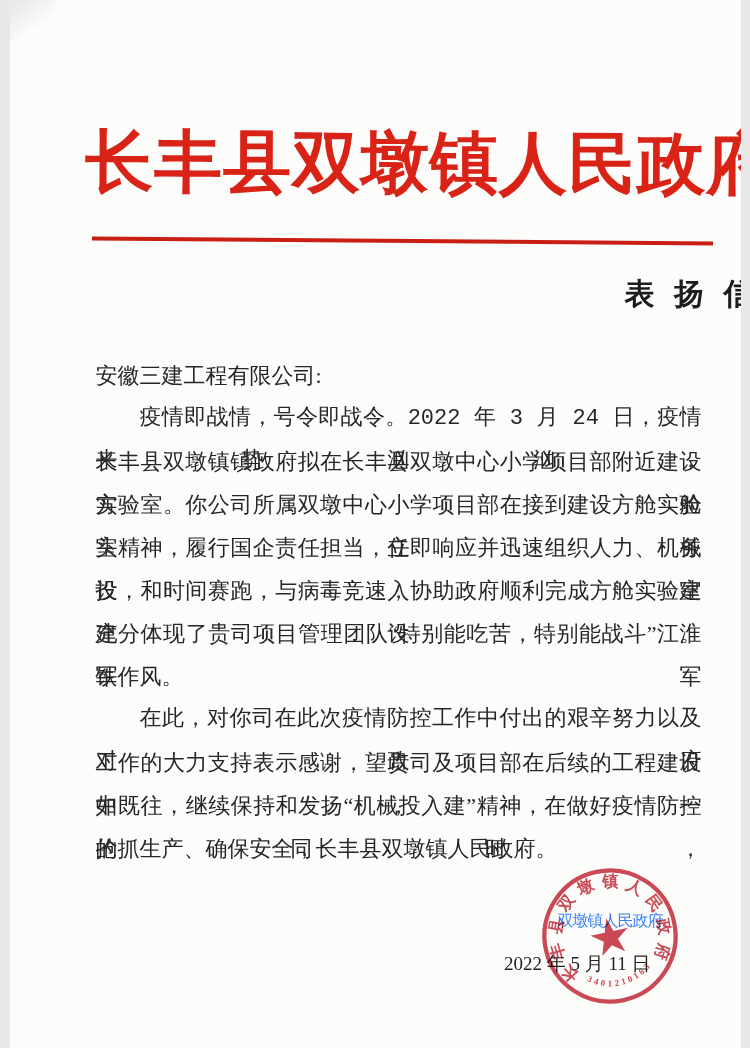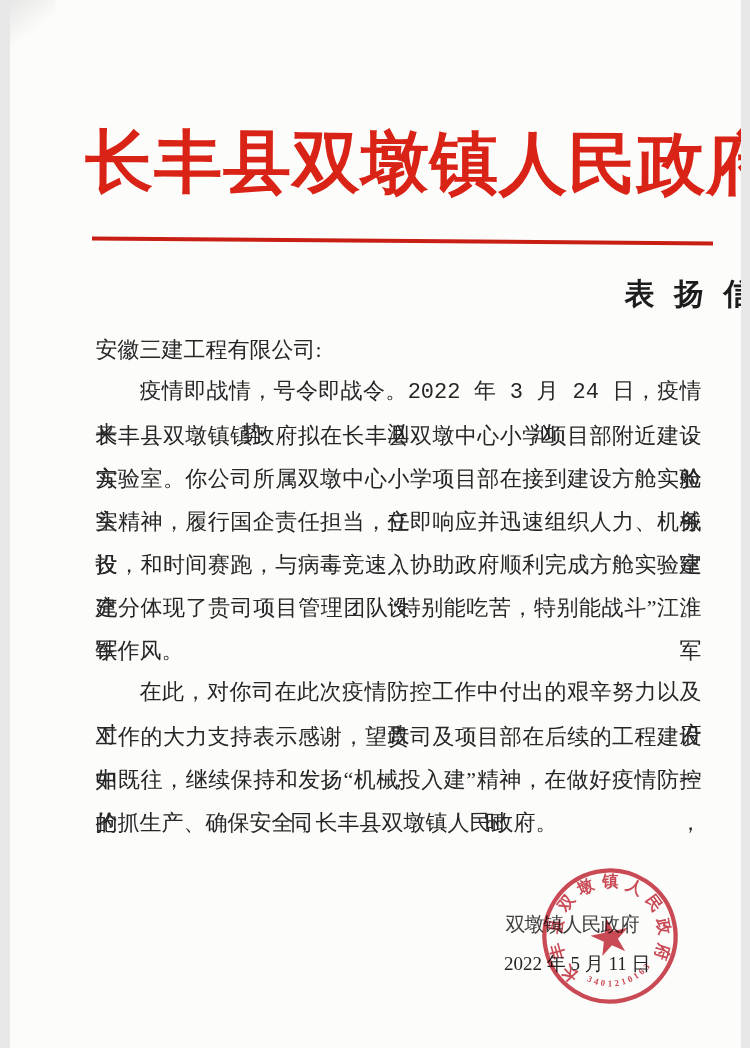--- a/index.html
+++ b/index.html
@@ -45,43 +45,43 @@
     left: 0; top: 274px;
     width: 750px;
     text-align: right;
     font-size: 30px;
     font-weight: 600;
     letter-spacing: 6px;
     color: #1c1c1c;
   }
   .letter-body {
     position: absolute;
-    left: 86px; top: 328px;
+    left: 86px; top: 354px;
     width: 606px;
     font-size: 22px;
     color: #262626;
   }
   .salutation {
     height: 43px; line-height: 43px;
     text-align: left;
   }
   .body-line {
     height: 43px; line-height: 43px;
     text-align: justify;
     text-align-last: justify;
     text-justify: inter-character;
   }
   .body-line.line-first { text-indent: 2em; font-family: Liberation Mono, monospace; }
   .body-line.line-last { text-align-last: left; }
   .sig-name {
     position: absolute;
-    top: 911px; right: 102px;
-    font-size: 20px;
+    top: 911px; right: 78px;
+    font-size: 16px;
     letter-spacing: -1px;
-    color: #404040;
+    color: #3b82f6;
     z-index: 2;
   }
   .sig-date {
     position: absolute;
     top: 951px; right: 90px;
     font-size: 19px;
     color: #242424;
     z-index: 2;
     margin-left: 41px;
   }

